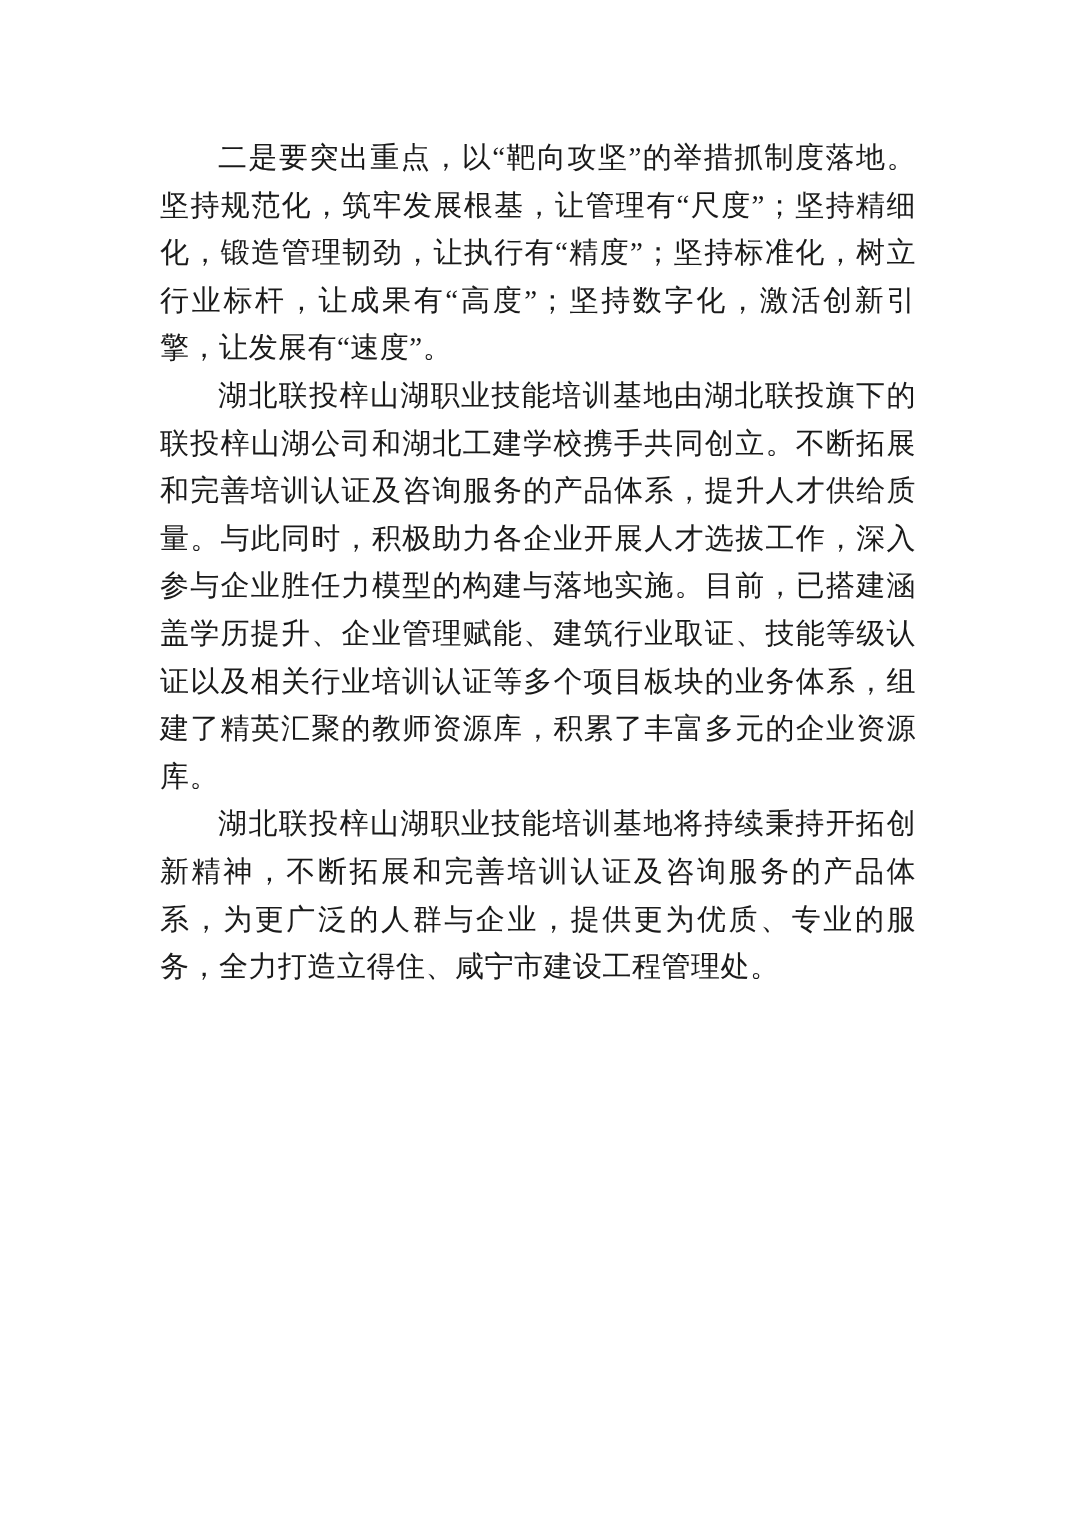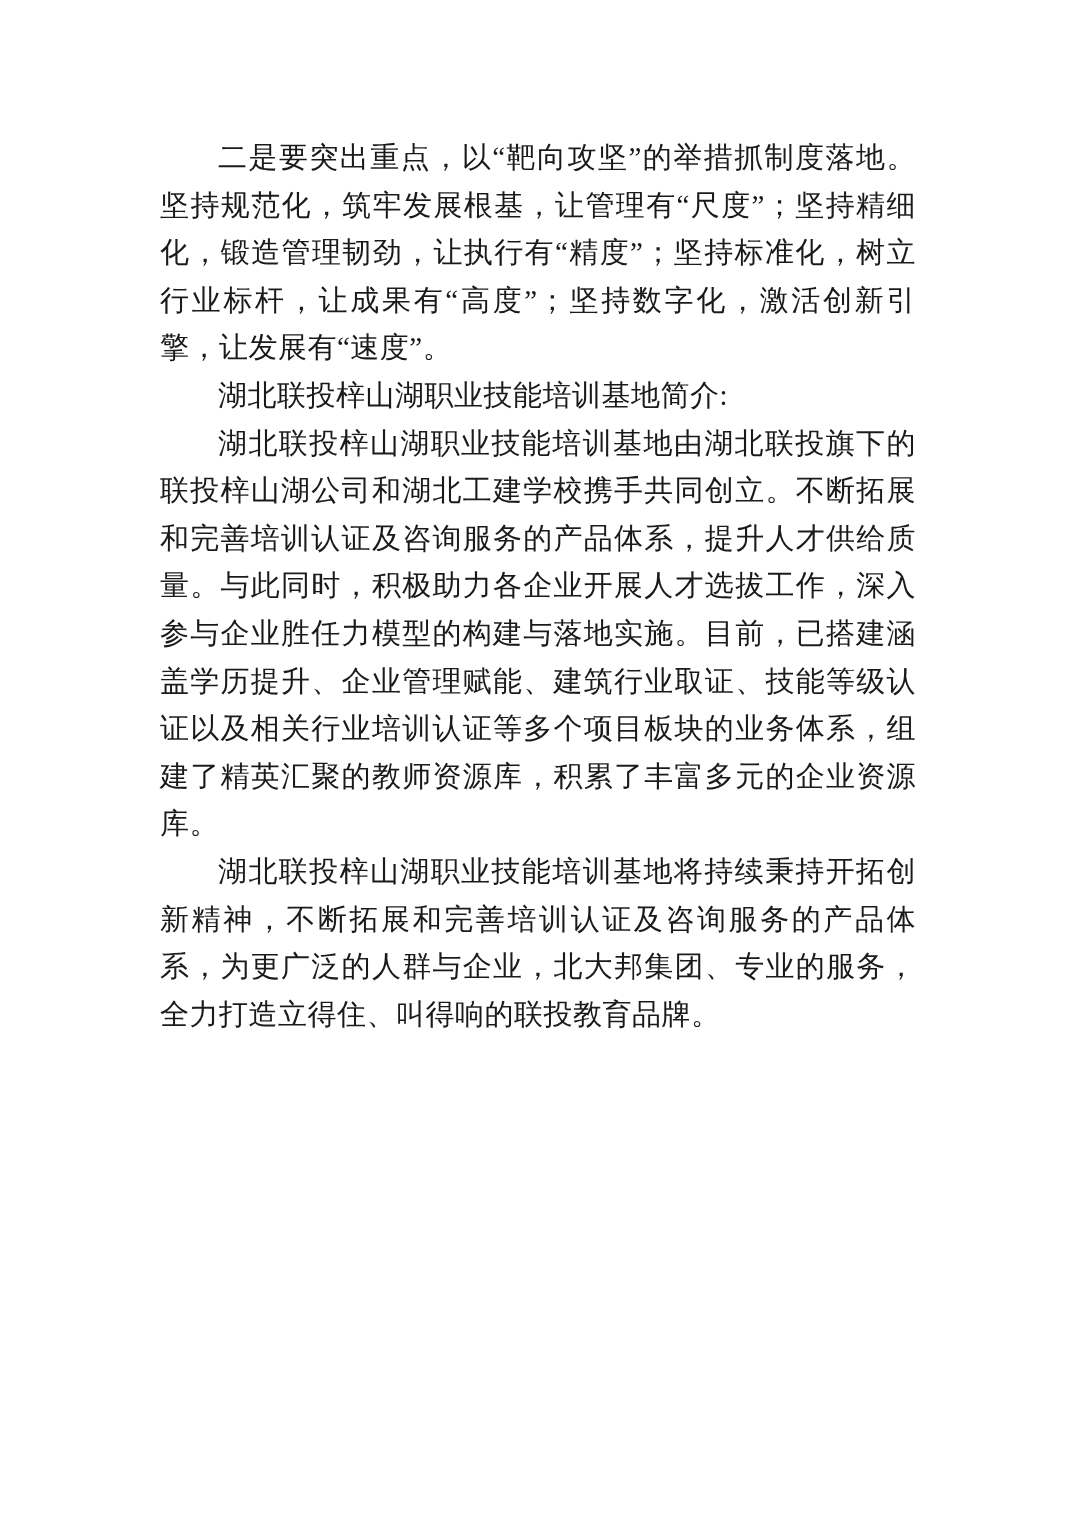--- a/index.html
+++ b/index.html
@@ -44,18 +44,17 @@
     letter-spacing: 6px;
     color: #737373;
   }
 </style>
 </head>
 <body>
 
 <div class="page">
   <div class="text-block">
     <p>二是要突出重点，以“靶向攻坚”的举措抓制度落地。坚持规范化，筑牢发展根基，让管理有“尺度”；坚持精细化，锻造管理韧劲，让执行有“精度”；坚持标准化，树立行业标杆，让成果有“高度”；坚持数字化，激活创新引擎，让发展有“速度”。</p>
-    <p>湖北联投梓山湖职业技能培训基地简介:</p>
     <p>湖北联投梓山湖职业技能培训基地由湖北联投旗下的联投梓山湖公司和湖北工建学校携手共同创立。不断拓展和完善培训认证及咨询服务的产品体系，提升人才供给质量。与此同时，积极助力各企业开展人才选拔工作，深入参与企业胜任力模型的构建与落地实施。目前，已搭建涵盖学历提升、企业管理赋能、建筑行业取证、技能等级认证以及相关行业培训认证等多个项目板块的业务体系，组建了精英汇聚的教师资源库，积累了丰富多元的企业资源库。</p>
-    <p>湖北联投梓山湖职业技能培训基地将持续秉持开拓创新精神，不断拓展和完善培训认证及咨询服务的产品体系，为更广泛的人群与企业，北大邦集团、专业的服务，全力打造立得住、叫得响的联投教育品牌。</p>
+    <p>湖北联投梓山湖职业技能培训基地将持续秉持开拓创新精神，不断拓展和完善培训认证及咨询服务的产品体系，为更广泛的人群与企业，提供更为优质、专业的服务，全力打造立得住、咸宁市建设工程管理处。</p>
   </div>
   <div class="page-number">– 29 –</div>
 </div>
 
 </body></html>

